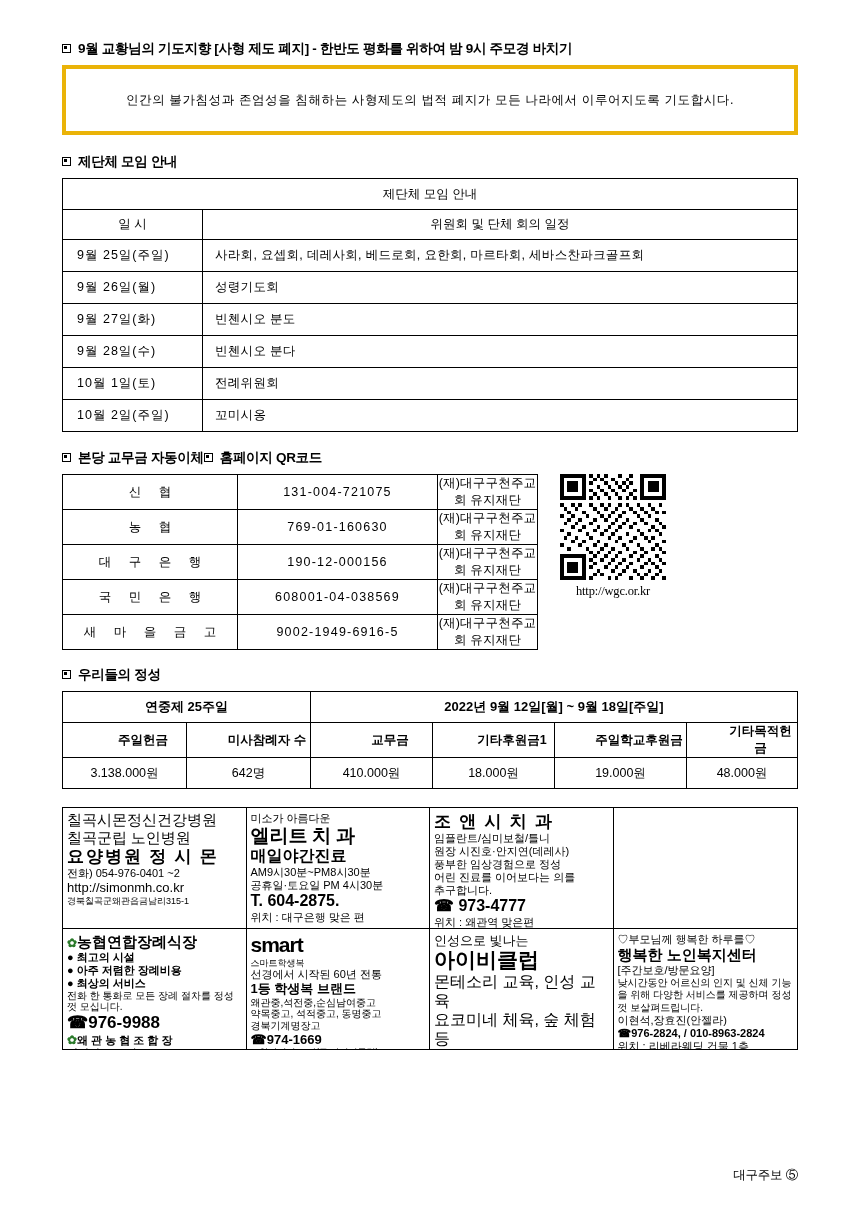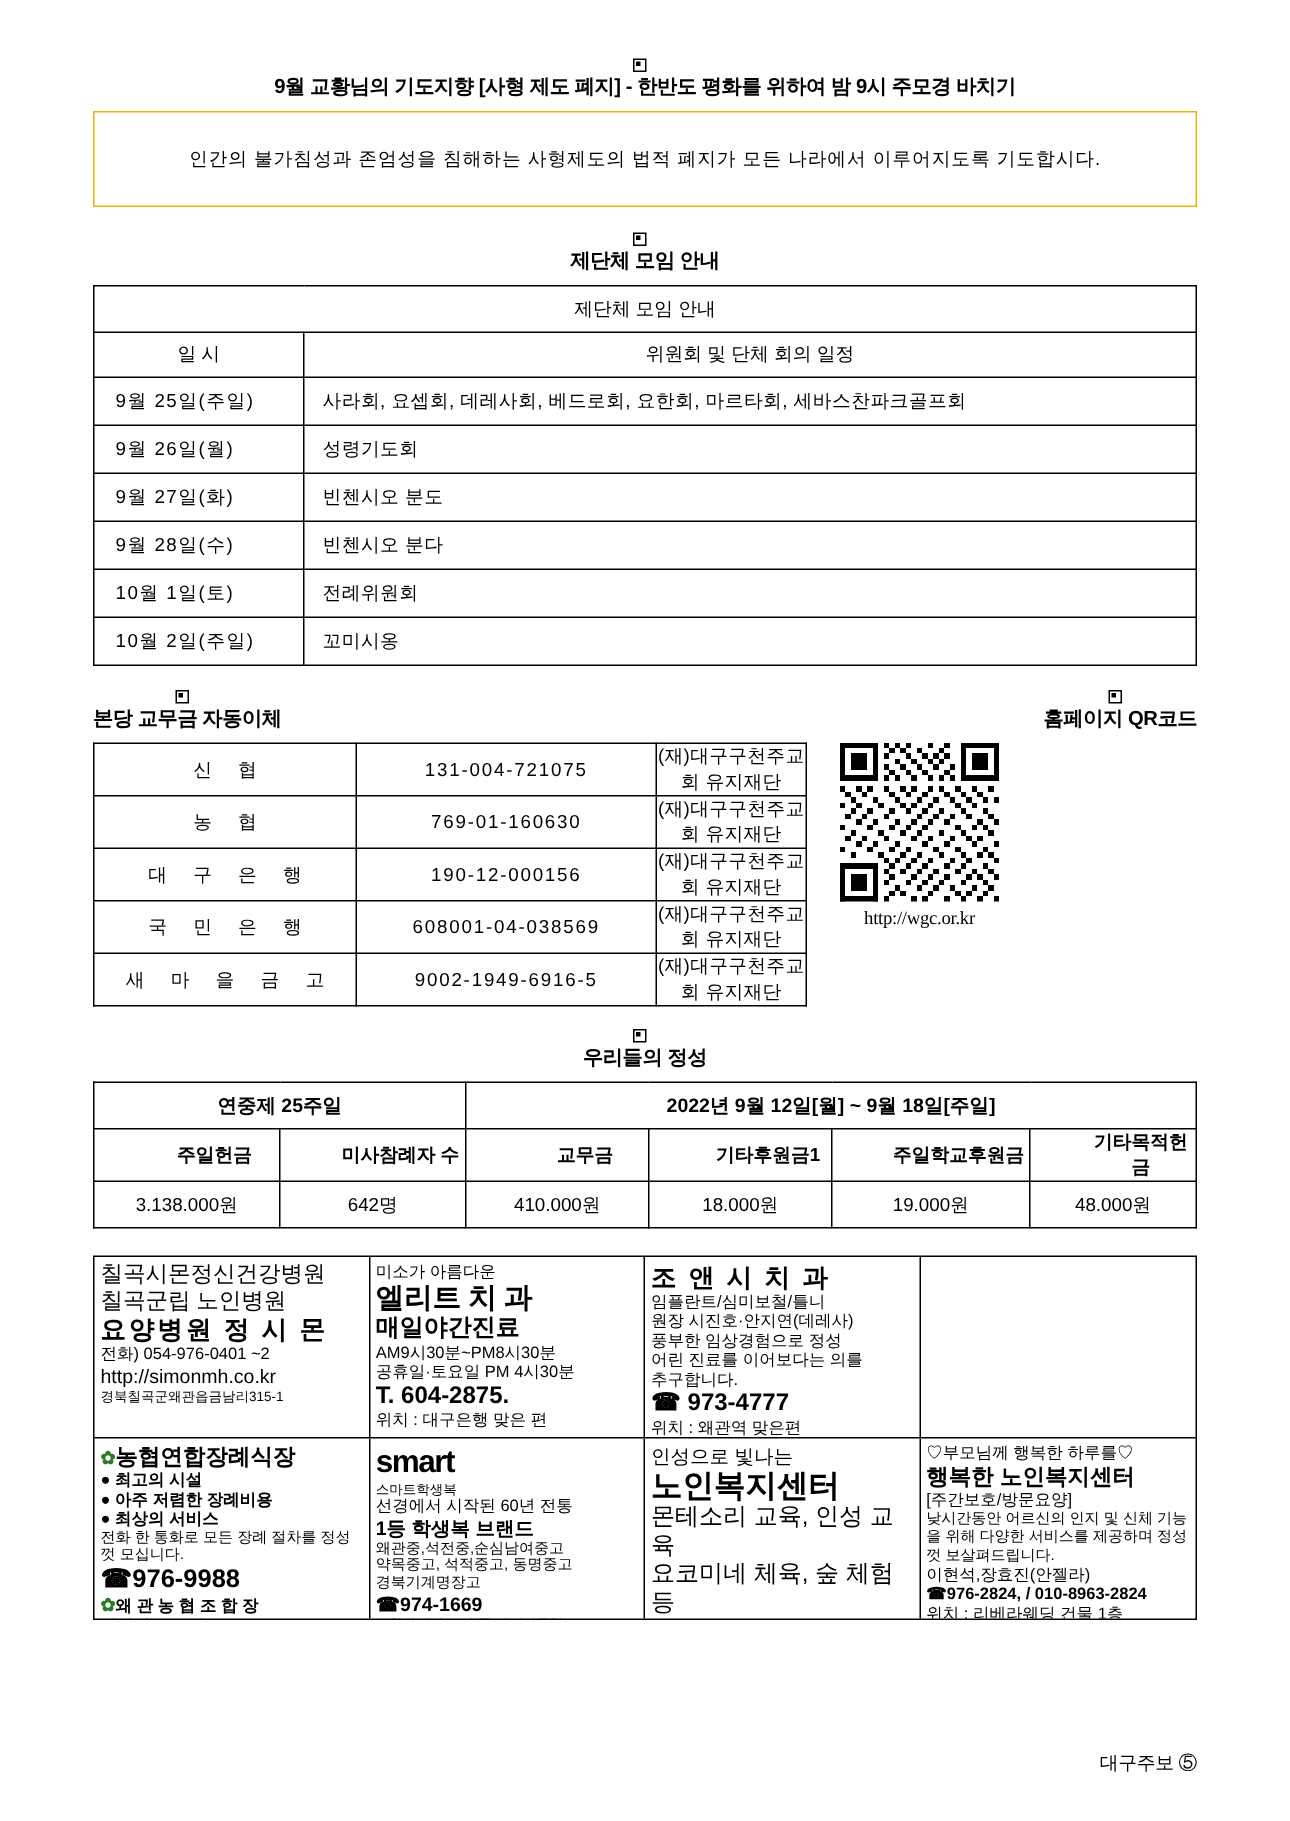--- a/index.html
+++ b/index.html
@@ -21,47 +21,45 @@
     box-sizing: border-box;
     padding: 40px 62px 0 62px;
   }
   .sec-head {
     display: flex;
     align-items: center;
     font-size: 13.5px;
     font-weight: bold;
     letter-spacing: -0.3px;
     margin: 0 0 7px 0;
-    flex-direction: column;
   }
   .sq {
     display: inline-block;
     width: 7px;
     height: 7px;
     border: 1px solid #000;
     margin-right: 7px;
     position: relative;
     top: -1px;
   }
   .sq i {
     display: block;
     width: 3px;
     height: 3px;
     background: #000;
     margin: 1px 0 0 1px;
   }
   .headrow {
     display: flex;
-    justify-content: space-between;
     align-items: center;
   }
 
   
   .prayer-box {
-    border: 1px solid #eab308;
+    border: 4px solid #eab308;
     height: 62px;
     display: flex;
     align-items: center;
     justify-content: center;
     margin-bottom: 18px;
   }
   .prayer-text {
     font-size: 12.5px;
     letter-spacing: 0.6px;
   }
@@ -627,21 +625,21 @@
       <span class="l s10">왜관중,석전중,순심남여중고</span>
       <span class="l s10">약목중고, 석적중고, 동명중고</span>
       <span class="l s10">경북기계명장고</span>
       <span class="l s13 b">☎974-1669</span>
       <span class="l s9">로얄사거리 코너(구.아이비클럽)</span>
 
     </div>
 
     <div class="ad">
       <span class="l s13">인성으로 빛나는</span>
-      <span class="l s21 b serif">노인복지센터</span>
+      <span class="l s21 b serif">아이비클럽</span>
       <span class="l s12">몬테소리 교육, 인성 교육</span>
       <span class="l s12">요코미네 체육, 숲 체험 등</span>
       <span class="l s14 serif">75년의  전통</span>
       <span class="l s9">순심유치원 아이들은 품위가 다릅니다</span>
       <span class="l s15 serif">☎  054-971-0228</span>
     </div>
 
     <div class="ad">
       <span class="l s11">♡부모님께 행복한 하루를♡</span>
       <span class="l s15 b">행복한 노인복지센터</span>

